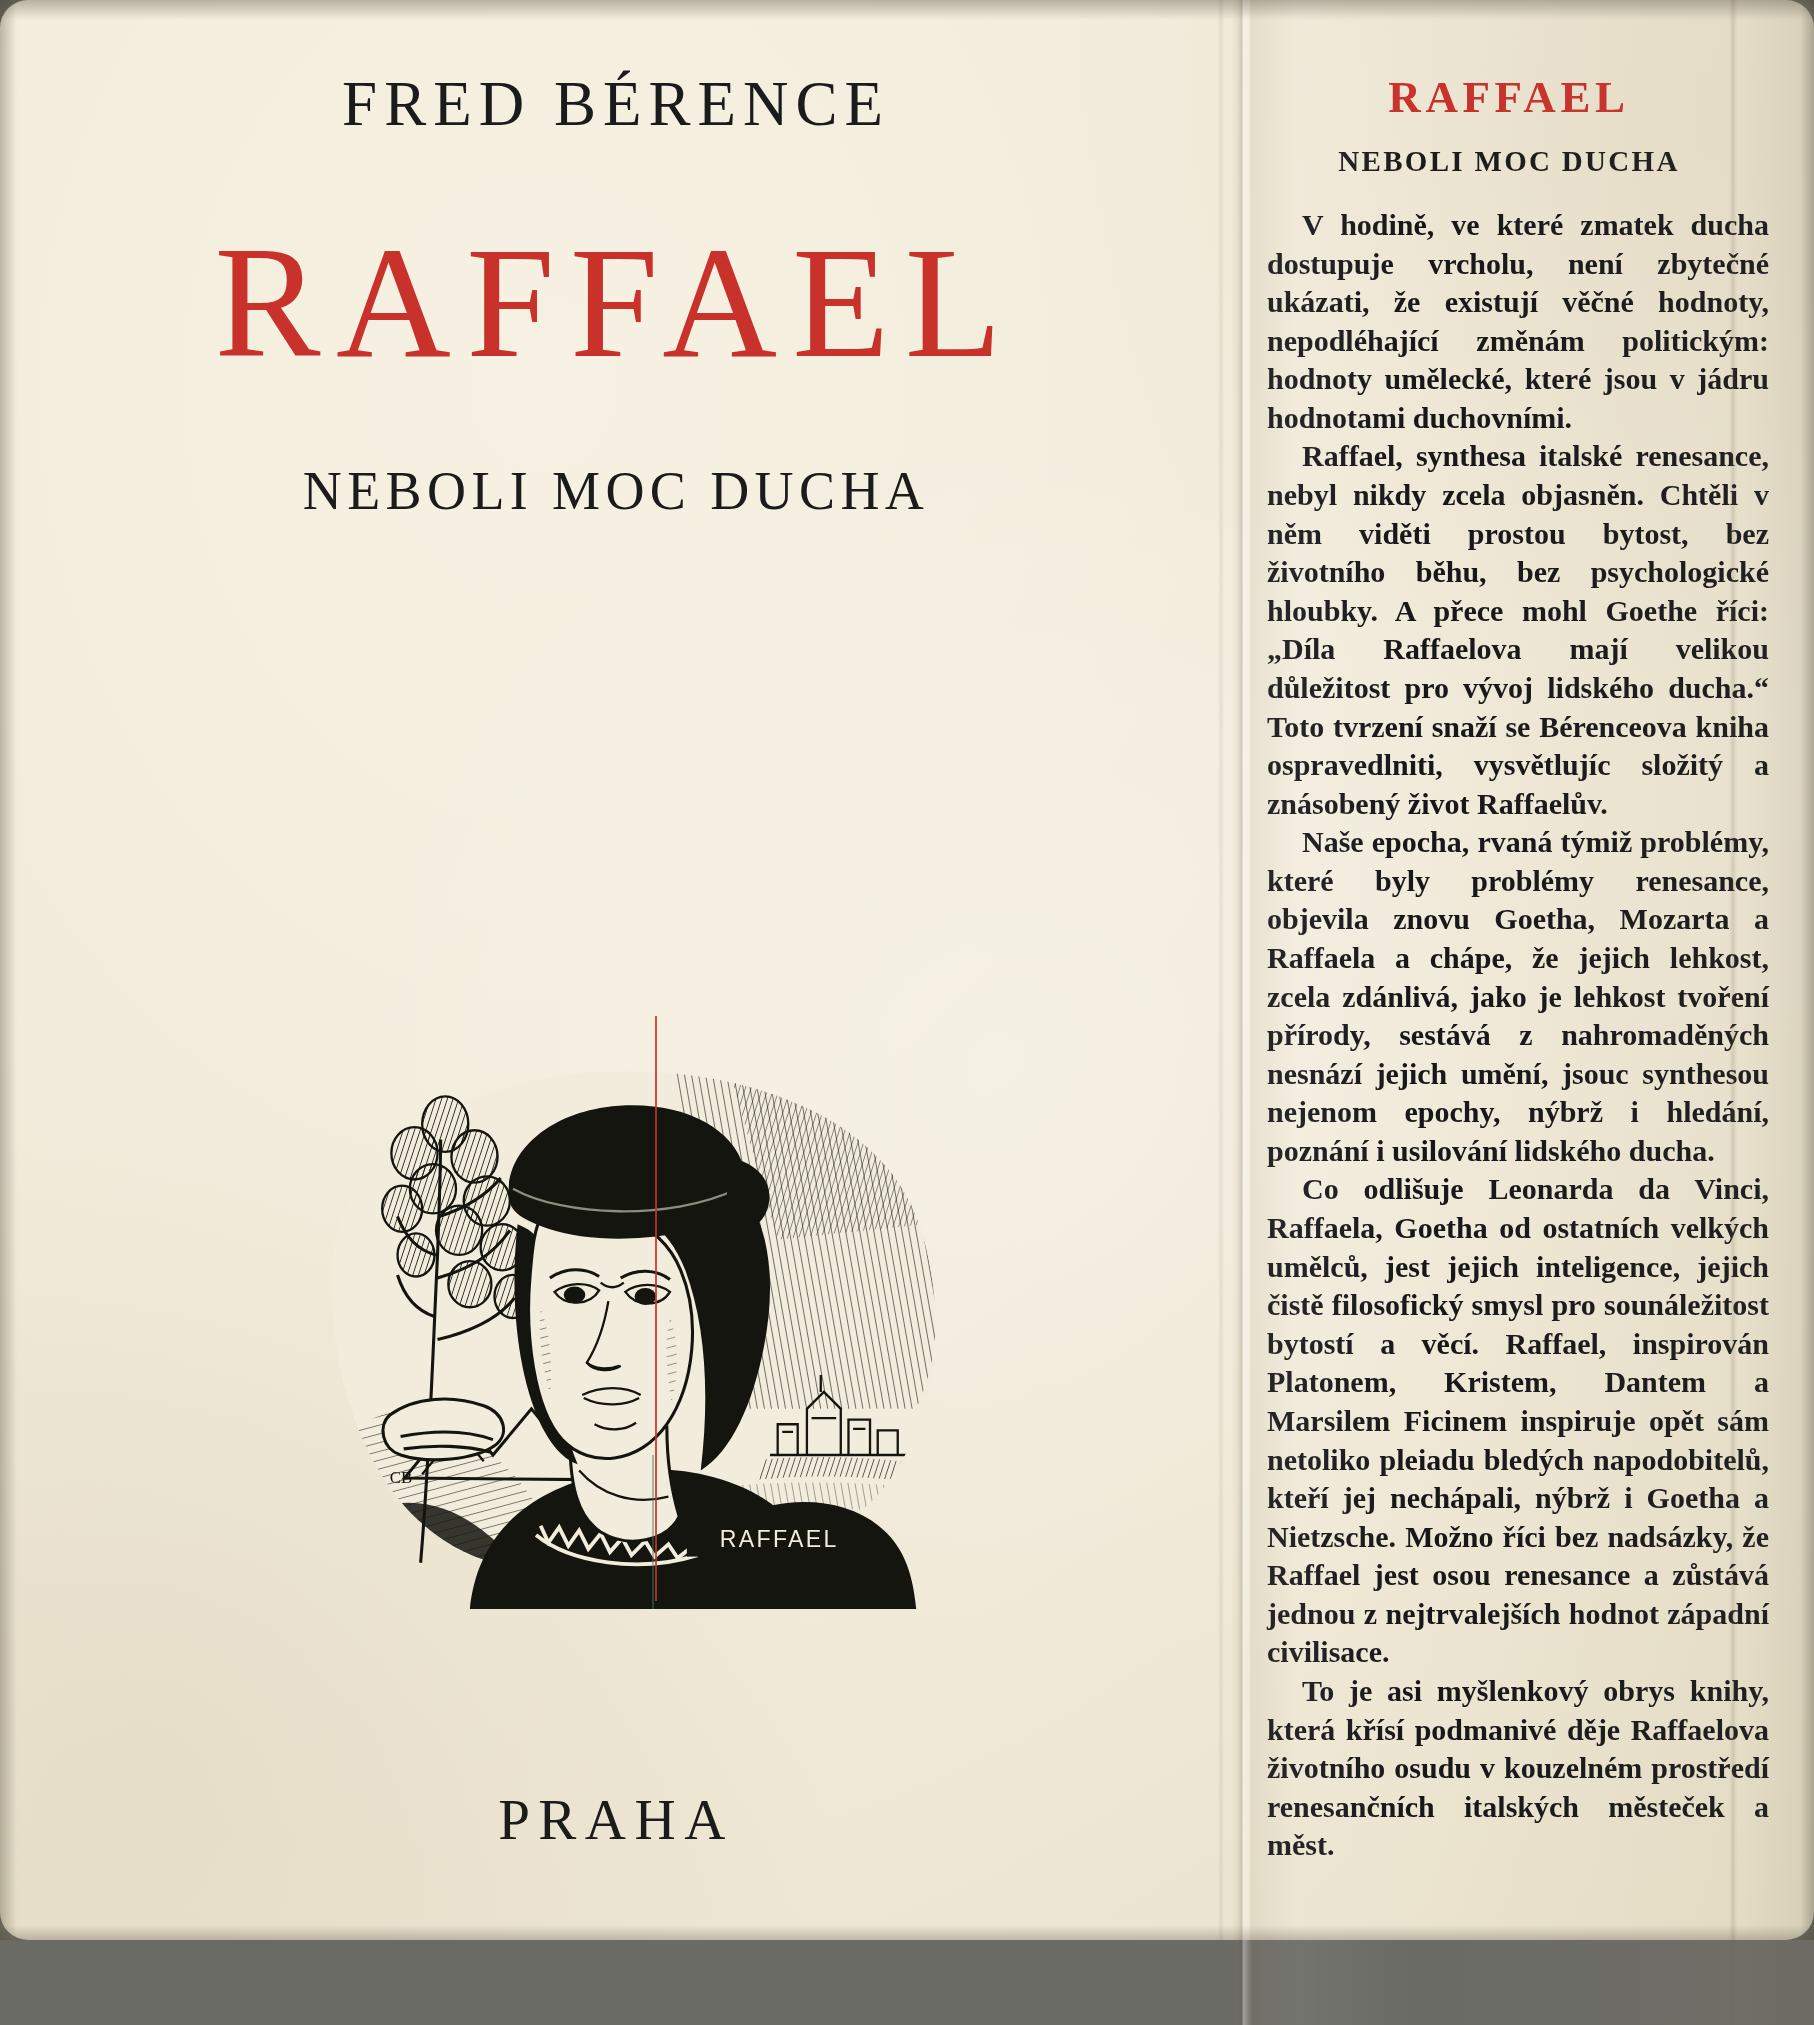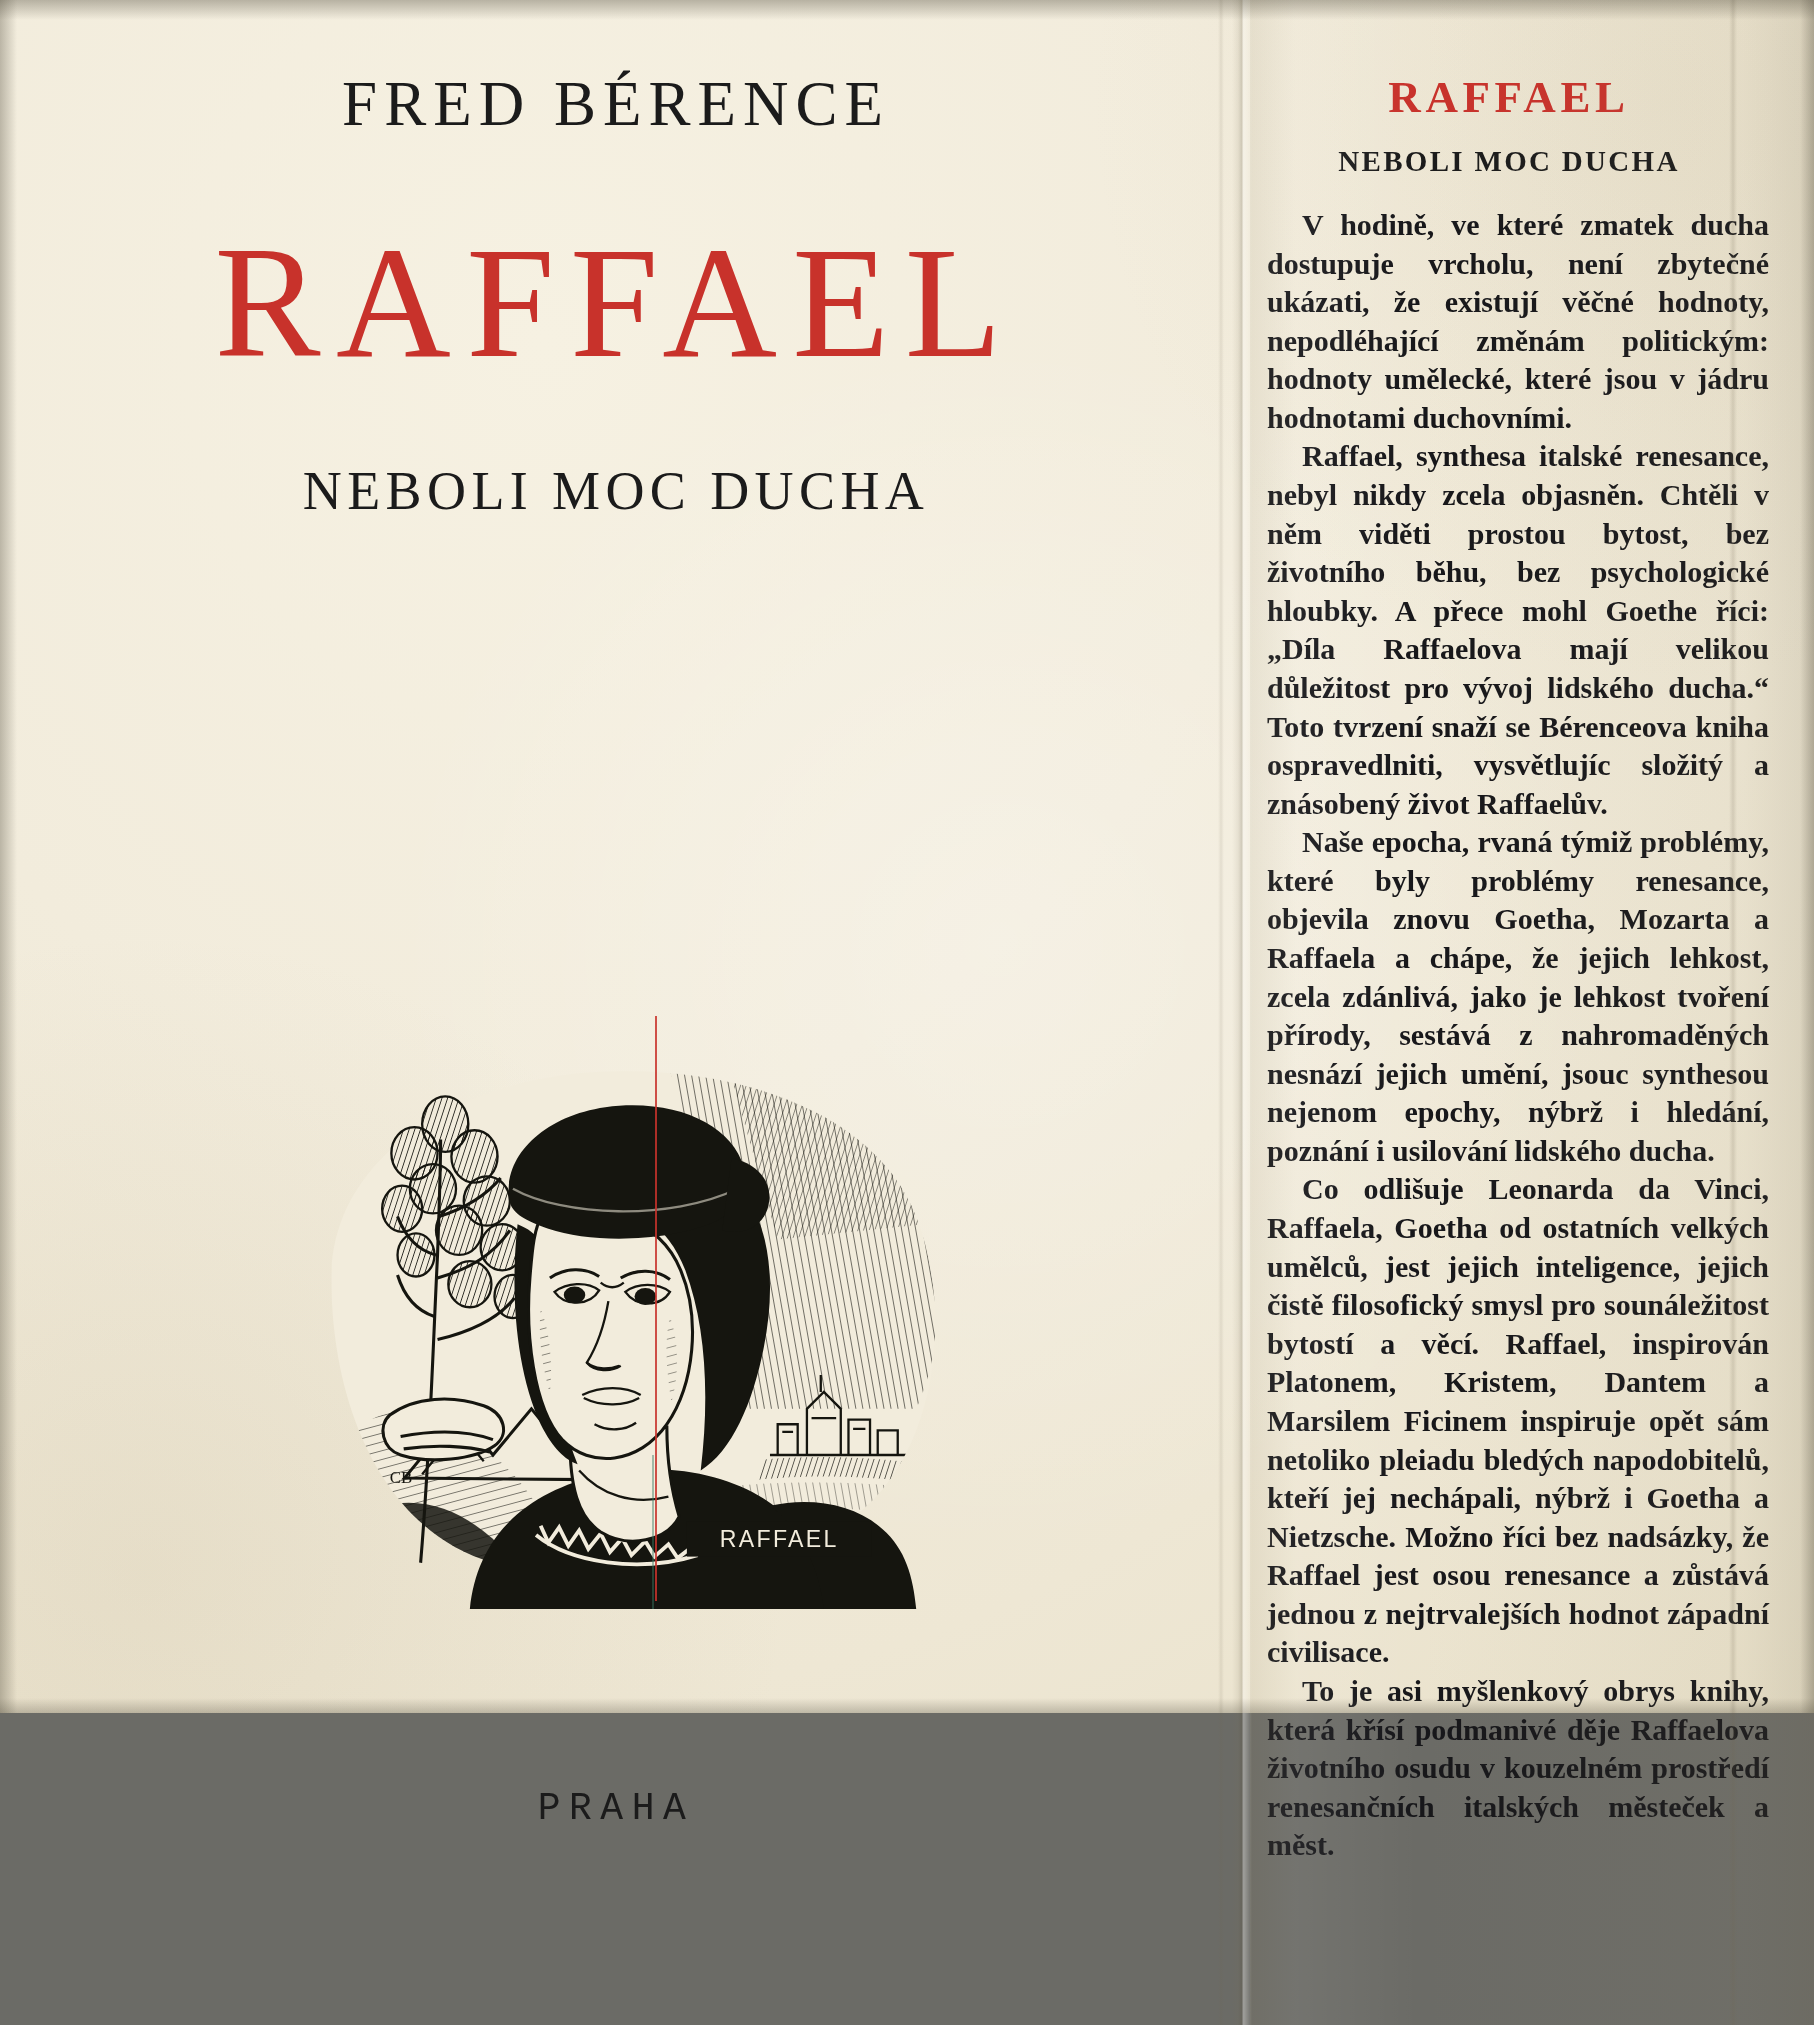--- a/index.html
+++ b/index.html
@@ -10,23 +10,24 @@
   body {
     width: 1814px;
     height: 2025px;
     overflow: hidden;
     font-family: "Liberation Serif", serif;
   }
   .jacket {
     position: absolute;
     top: 0; left: 0;
     width: 1814px;
-    height: 1713px;
+    height: 1940px;
     background:
       radial-gradient(ellipse at 30% 20%, #f6f1e2 0%, #f2ecdc 40%, #eee7d4 70%, #e8e0c9 100%);
+    border-radius: 28px;
   }
   
   .paper-tint {
     position: absolute;
     inset: 0;
     background:
       radial-gradient(circle at 8% 92%, rgba(190,175,140,.18) 0%, rgba(190,175,140,0) 28%),
       radial-gradient(circle at 92% 6%, rgba(200,185,150,.15) 0%, rgba(200,185,150,0) 25%),
       radial-gradient(circle at 55% 55%, rgba(255,255,255,.25) 0%, rgba(255,255,255,0) 45%);
     pointer-events: none;
@@ -122,24 +123,23 @@
     top: 1024px;
     left: 239px;
     width: 758px;
     height: 585px;
   }
   .imprint-city {
     position: absolute;
     top: 1787px;
     left: 0; right: 0;
     text-align: center;
-    font-size: 38px;
+    font-size: 57px;
     letter-spacing: 8.5px;
     color: #1b1b1b;
-    font-family: Liberation Mono, monospace;
   }
   .imprint-publisher {
     position: absolute;
     top: 1901px;
     left: 0; right: 0;
     text-align: center;
     font-size: 43px;
     letter-spacing: 5.4px;
     color: #1b1b1b;
   }

